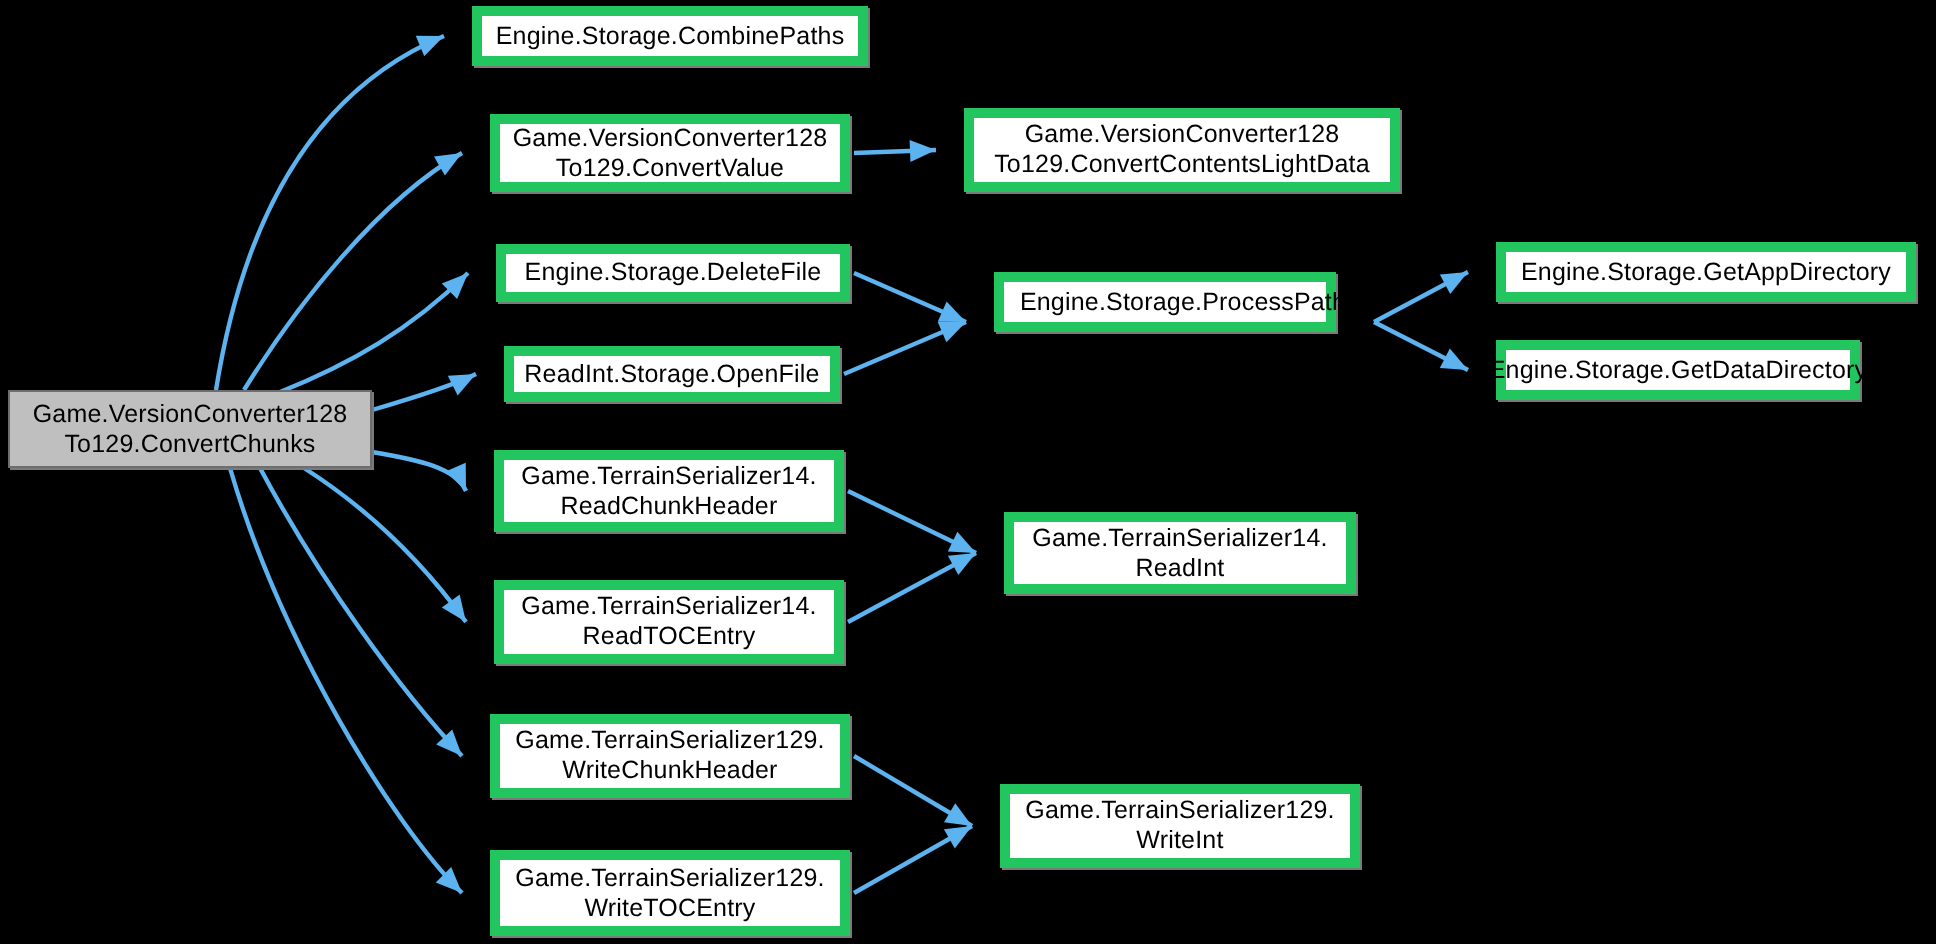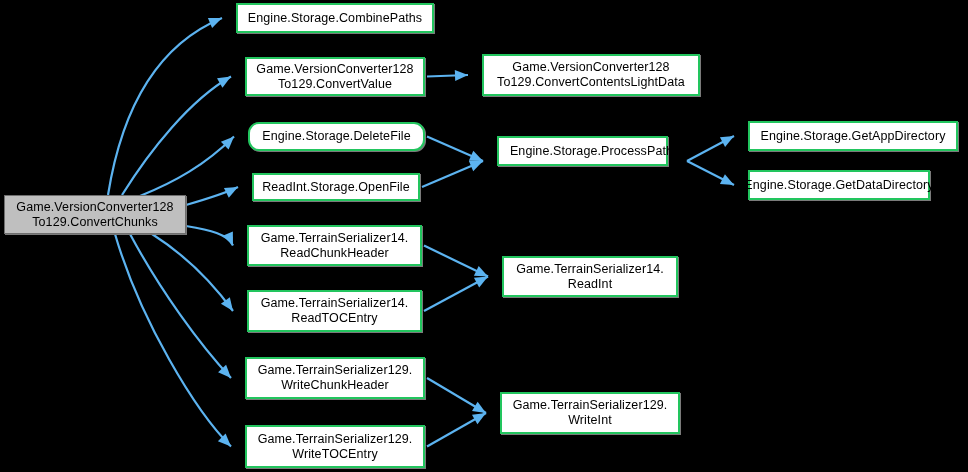--- a/index.html
+++ b/index.html
@@ -27,21 +27,21 @@
     box-sizing: border-box;
     display: flex;
     align-items: center;
     justify-content: center;
     text-align: center;
     font-size: 12.5px;
     line-height: 15px;
     color: #000000;
     letter-spacing: 0.1px;
     background: #ffffff;
-    border: 2px solid #22c55e;
+    border: 5px solid #22c55e;
     box-shadow: 1px 1px 0 0 #7a7a7a;
     white-space: pre-line;
     padding: 0 4px;
     z-index: 2;
   }
   .node.root {
     background: #bfbfbf;
     border: 1px solid #6e6e6e;
   }
 </style>
@@ -118,21 +118,21 @@
         <polygon points="734,185 719.9208571951808,183.98622592186027 724.9234059172161,174.18956800787439" fill="#5cb3f0"></polygon>
       </g>
       <path d="M687,161 L734,185" fill="none" stroke="#5cb3f0" stroke-width="2.2"></path>
     </svg>
   <div id="node-layer">
       <div class="node root" style="left: 4px; top: 195px; width: 182px; height: 39px;">Game.VersionConverter128
 To129.ConvertChunks</div>
       <div class="node" style="left: 236px; top: 3px; width: 198px; height: 30px;">Engine.Storage.CombinePaths</div>
       <div class="node" style="left: 245px; top: 57px; width: 180px; height: 39px;">Game.VersionConverter128
 To129.ConvertValue</div>
-      <div class="node" style="left: 248px; top: 122px; width: 177px; height: 29px; border-radius: 11px;">Engine.Storage.DeleteFile</div>
+      <div class="node" style="left: 248px; top: 122px; width: 177px; height: 29px;">Engine.Storage.DeleteFile</div>
       <div class="node" style="left: 252px; top: 173px; width: 168px; height: 28px;">ReadInt.Storage.OpenFile</div>
       <div class="node" style="left: 247px; top: 225px; width: 175px; height: 41px;">Game.TerrainSerializer14.
 ReadChunkHeader</div>
       <div class="node" style="left: 247px; top: 290px; width: 175px; height: 42px;">Game.TerrainSerializer14.
 ReadTOCEntry</div>
       <div class="node" style="left: 245px; top: 357px; width: 180px; height: 42px;">Game.TerrainSerializer129.
 WriteChunkHeader</div>
       <div class="node" style="left: 245px; top: 425px; width: 180px; height: 43px;">Game.TerrainSerializer129.
 WriteTOCEntry</div>
       <div class="node" style="left: 482px; top: 54px; width: 218px; height: 42px;">Game.VersionConverter128

